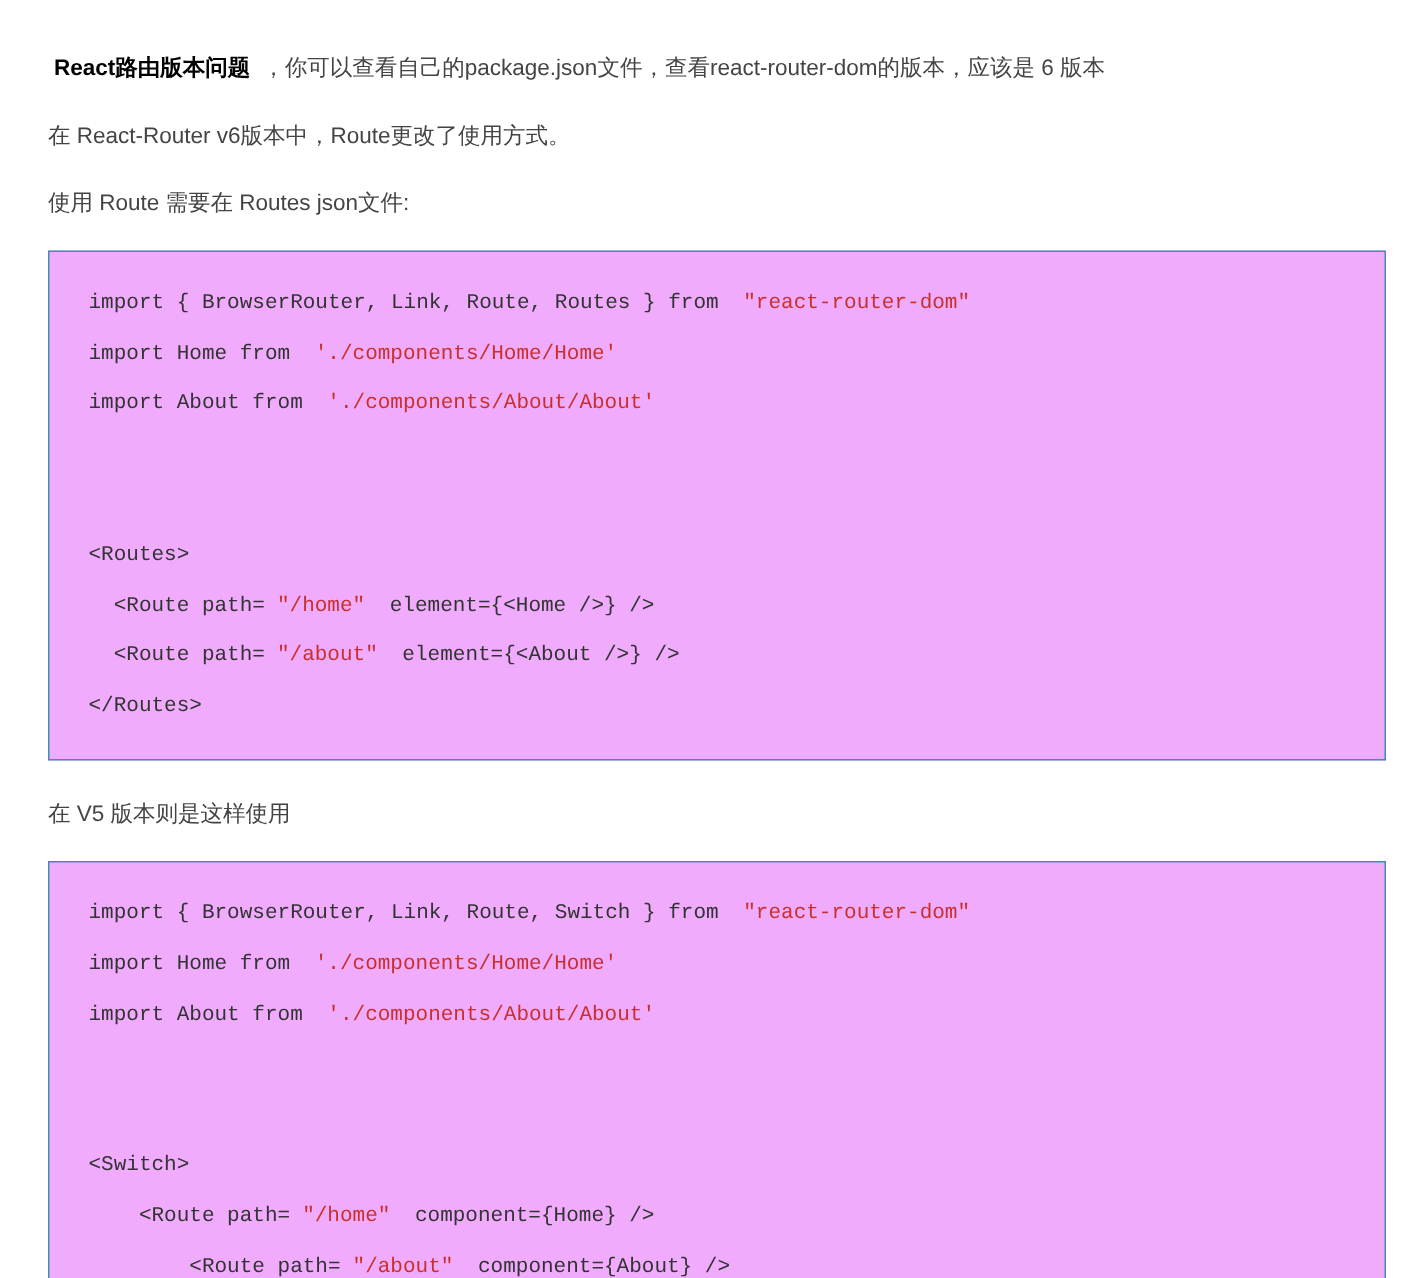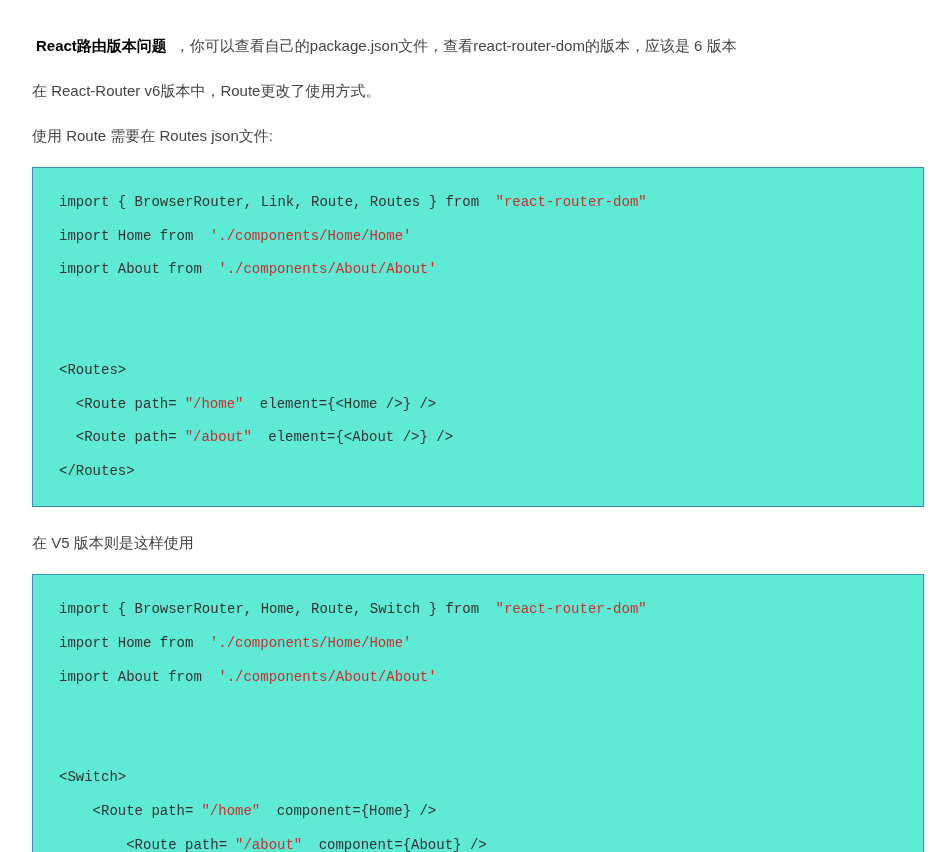--- a/index.html
+++ b/index.html
@@ -18,21 +18,21 @@
     }
     .paragraph {
       margin-bottom: 18px;
       color: #444;
     }
     .bold {
       font-weight: bold;
       color: #000;
     }
     .code-block {
-      background: #5eead4;
+      background: #f0abfc;
       border: 1px solid #3a8fb7;
       padding: 18px 22px;
       margin-bottom: 22px;
       font-family: "SimSun", "NSimSun", "Courier New", monospace;
       font-size: 14px;
       line-height: 2.4;
       color: #333;
       white-space: pre;
       overflow-x: auto;
     }
@@ -54,21 +54,21 @@
 <span>import About from </span><span class="str-red">'./components/About/About'</span>
 
 
 <span>&lt;Routes&gt;</span>
 <span>  &lt;Route path=</span><span class="str-red">"/home"</span><span> element={&lt;Home /&gt;} /&gt;</span>
 <span>  &lt;Route path=</span><span class="str-red">"/about"</span><span> element={&lt;About /&gt;} /&gt;</span>
 <span>&lt;/Routes&gt;</span></div>
 
 <p class="paragraph">在 V5 版本则是这样使用</p>
 
-<div class="code-block"><span>import { BrowserRouter, Home, Route, Switch } from </span><span class="str-red">"react-router-dom"</span>
+<div class="code-block"><span>import { BrowserRouter, Link, Route, Switch } from </span><span class="str-red">"react-router-dom"</span>
 <span>import Home from </span><span class="str-red">'./components/Home/Home'</span>
 <span>import About from </span><span class="str-red">'./components/About/About'</span>
 
 
 <span>&lt;Switch&gt;</span>
 <span>    &lt;Route path=</span><span class="str-red">"/home"</span><span> component={Home} /&gt;</span>
 <span>        &lt;Route path=</span><span class="str-red">"/about"</span><span> component={About} /&gt;</span>
 </div>
 
 </body></html>

